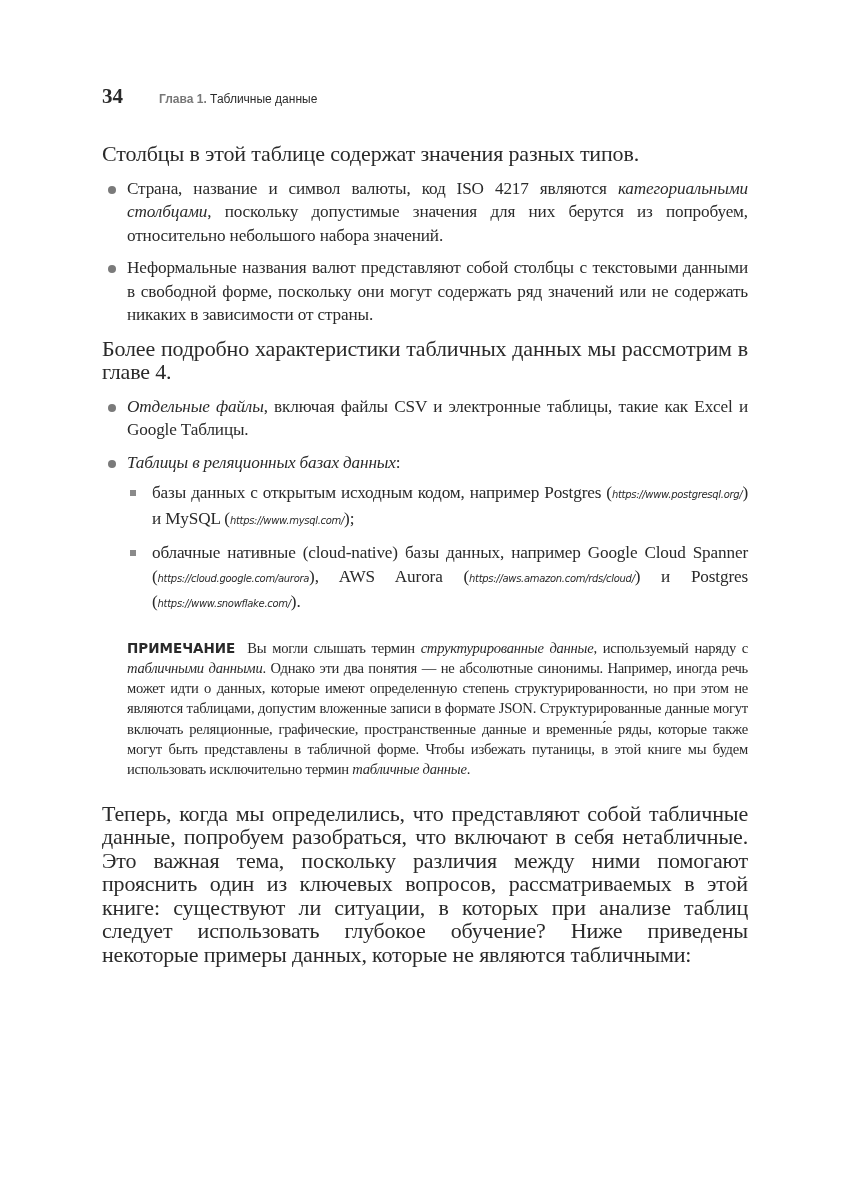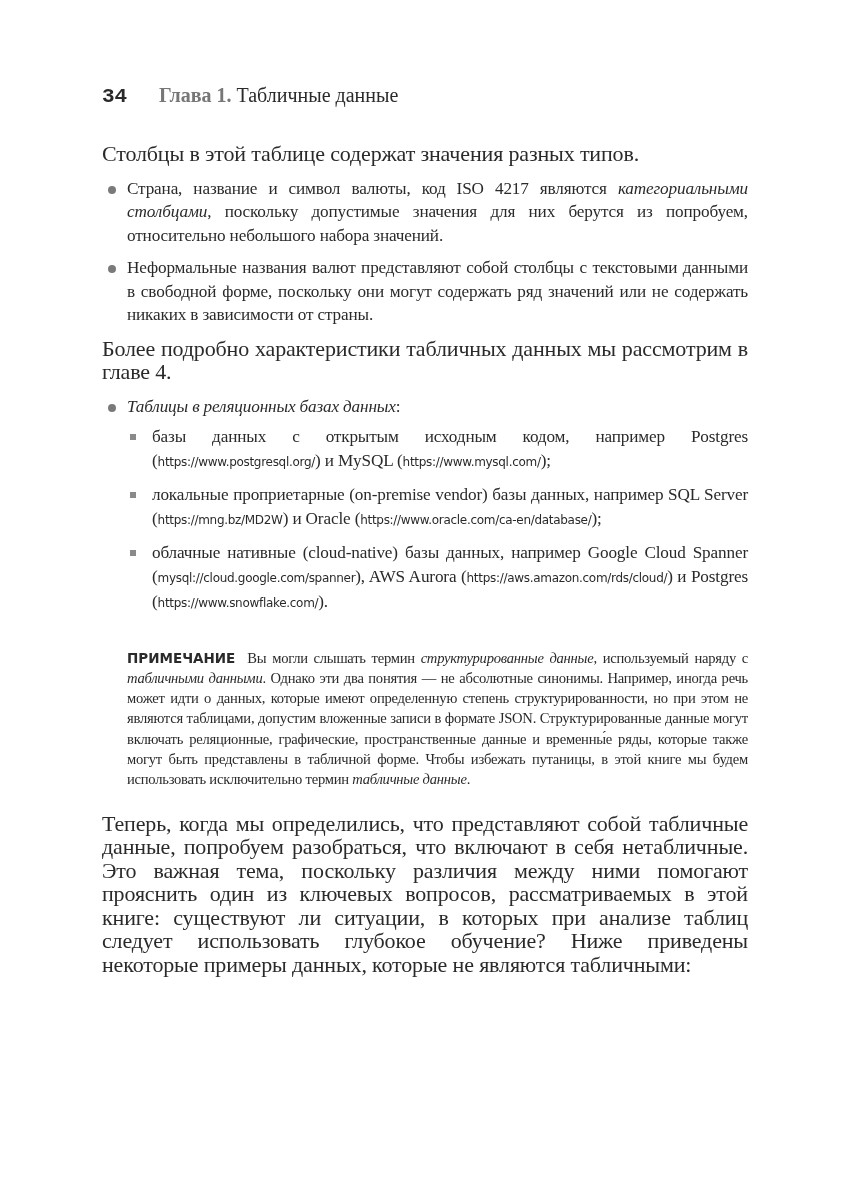--- a/index.html
+++ b/index.html
@@ -21,29 +21,29 @@
       top: 84px;
       width: 646px;
     }
     .running-head {
       display: flex;
       align-items: baseline;
       height: 30px;
       margin-bottom: 28px;
     }
     .page-number {
-      font-family: Liberation Mono, monospace;
+      font-family: Liberation Serif, serif;
       font-weight: bold;
       font-size: 21px;
       color: #2a2a2a;
       width: 57px;
     }
     .chapter-label {
-      font-family: Liberation Serif, serif;
-      font-size: 20px;
+      font-family: Liberation Sans, sans-serif;
+      font-size: 12px;
       color: #2a2a2a;
     }
     .chapter-label .prefix {
       font-weight: bold;
       color: #777777;
     }
     p.body {
       font-size: 22px;
       line-height: 23.5px;
       margin: 0 0 11px 0;
@@ -87,28 +87,29 @@
     ul.sub > li > .square {
       position: absolute;
       left: 3px;
       top: 9px;
       width: 6px;
       height: 6px;
       background: #8a8a8a;
     }
     .url {
       font-family: "DejaVu Sans", "Liberation Sans", sans-serif;
-      font-size: 12px;
+      font-size: 10px;
       letter-spacing: -0.3px;
+      font-style: italic;
     }
     em {
       font-style: italic;
     }
     .note {
-      margin: 32px 0 22px 25px;
+      margin: 22px 0 22px 25px;
       font-size: 14.6px;
       line-height: 20.3px;
       text-align: justify;
       letter-spacing: -0.25px;
     }
     .note-label {
       font-family: "DejaVu Sans", "Liberation Sans", sans-serif;
       font-weight: bold;
       font-size: 13.5px;
       margin-right: 12px;
@@ -136,33 +137,33 @@
       <span class="dot"></span>
       <span>Неформальные названия валют представляют собой столбцы с текстовыми данными в свободной форме, поскольку они могут содержать ряд значений или не содержать никаких в зависимости от страны.</span>
     </li>
   </ul>
 
   <p class="body">Более подробно характеристики табличных данных мы рассмотрим в главе 4.</p>
 
   <ul class="bullets">
     <li>
       <span class="dot"></span>
+      <em>Отдельные файлы</em><span>, включая файлы CSV и электронные таблицы, такие как Excel и Google Таблицы.</span>
+    </li>
+    <li>
+      <span class="dot"></span>
       <em>Таблицы в реляционных базах данных</em><span>:</span>
       <ul class="sub">
         <li>
           <span class="square"></span>
           <span>базы данных с открытым исходным кодом, например Postgres (</span><span class="url">https://www.postgresql.org/</span><span>) и MySQL (</span><span class="url">https://www.mysql.com/</span><span>);</span>
         </li>
         <li>
           <span class="square"></span>
-          <span>локальные проприетарные (on-premise vendor) базы данных, например SQL Server (</span><span class="url">https://mng.bz/MD2W</span><span>) и Oracle (</span><span class="url">https://www.oracle.com/ca-en/database/</span><span>);</span>
-        </li>
-        <li>
-          <span class="square"></span>
-          <span>облачные нативные (cloud-native) базы данных, например Google Cloud Spanner (</span><span class="url">mysql://cloud.google.com/spanner</span><span>), AWS Aurora (</span><span class="url">https://aws.amazon.com/rds/cloud/</span><span>) и Postgres (</span><span class="url">https://www.snowflake.com/</span><span>).</span>
+          <span>облачные нативные (cloud-native) базы данных, например Google Cloud Spanner (</span><span class="url">https://cloud.google.com/aurora</span><span>), AWS Aurora (</span><span class="url">https://aws.amazon.com/rds/cloud/</span><span>) и Postgres (</span><span class="url">https://www.snowflake.com/</span><span>).</span>
         </li>
       </ul>
     </li>
   </ul>
 
   <div class="note">
     <span class="note-label">ПРИМЕЧАНИЕ</span><span>Вы могли слышать термин </span><em>структурированные данные</em><span>, используемый наряду с </span><em>табличными данными</em><span>. Однако эти два понятия — не абсолютные синонимы. Например, иногда речь может идти о данных, которые имеют определенную степень структурированности, но при этом не являются таблицами, допустим вложенные записи в формате JSON. Структурированные данные могут включать реляционные, графические, пространственные данные и временны́е ряды, которые также могут быть представлены в табличной форме. Чтобы избежать путаницы, в этой книге мы будем использовать исключительно термин </span><em>табличные данные</em><span>.</span>
   </div>
 
   <p class="body">Теперь, когда мы определились, что представляют собой табличные данные, попробуем разобраться, что включают в себя нетабличные. Это важная тема, поскольку различия между ними помогают прояснить один из ключевых вопросов, рассматриваемых в этой книге: существуют ли ситуации, в которых при анализе таблиц следует использовать глубокое обучение? Ниже приведены некоторые примеры данных, которые не являются табличными:</p>

